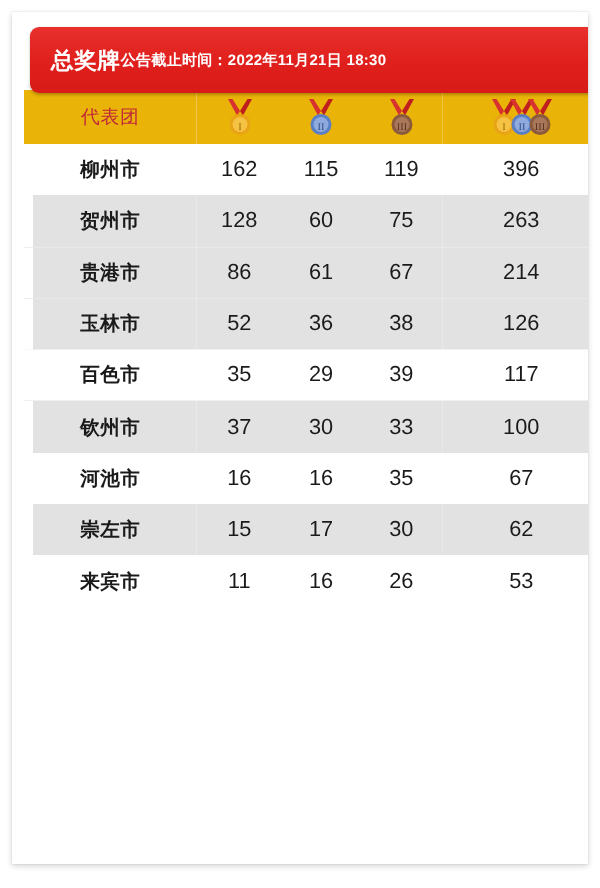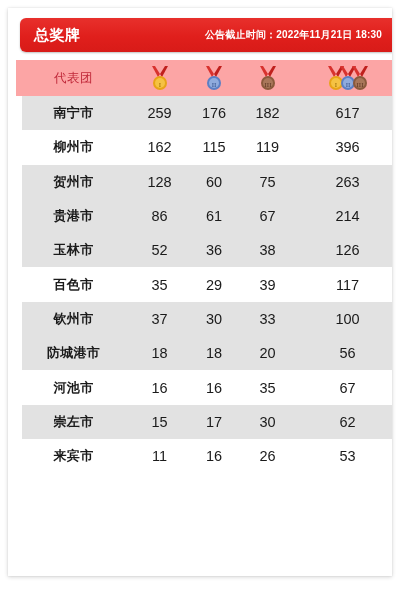--- a/index.html
+++ b/index.html
@@ -27,27 +27,26 @@
     box-sizing: border-box;
     overflow: hidden;
   }
 
   
   .red-header {
     position: absolute;
     left: 12px;
     top: 10px;
     width: 380px;
-    height: 34px;
+    height: 44px;
     background: linear-gradient(180deg, #e8302c 0%, #e01f1c 55%, #d81b18 100%);
     border-radius: 6px 6px 6px 6px;
     box-shadow: 0 1px 2px rgba(0,0,0,0.25);
     display: flex;
     align-items: center;
-    justify-content: space-between;
     box-sizing: border-box;
     padding: 0 18px 0 14px;
     z-index: 5;
   }
   .red-header-title {
     color: #ffffff;
     font-size: 15px;
     font-weight: bold;
     letter-spacing: 0.5px;
     white-space: nowrap;
@@ -77,21 +76,21 @@
   table.medal-table col.c-gold  { width: 57px; }
   table.medal-table col.c-silv  { width: 52px; }
   table.medal-table col.c-bron  { width: 55px; }
   table.medal-table col.c-tot   { width: 105px; }
 
   
   .head-row th {
     height: 36px;
     padding: 0;
     vertical-align: middle;
-    background: #fca5a5;
+    background: #eab308;
     font-weight: normal;
   }
   .head-team {
     color: #c0293a;
     font-size: 12.5px;
     font-weight: bold;
     text-align: center;
     letter-spacing: 0.5px;
   }
   .head-icon-cell { text-align: center; }
@@ -236,27 +235,20 @@
                   <circle cx="11" cy="18" r="5" fill="#a9775a"></circle>
                   <text x="11" y="21.5" font-size="7" text-anchor="middle" fill="#5d3723" font-family="Liberation Serif, serif">III</text>
                 </svg>
               </span>
             </span>
           </th>
         </tr>
       </thead>
 
       <tbody>
-          <tr class="alt">
-            <td class="cell-team">南宁市</td>
-            <td class="cell-num">259</td>
-            <td class="cell-num">176</td>
-            <td class="cell-num">182</td>
-            <td class="cell-num">617</td>
-          </tr>
           <tr>
             <td class="cell-team">柳州市</td>
             <td class="cell-num">162</td>
             <td class="cell-num">115</td>
             <td class="cell-num">119</td>
             <td class="cell-num">396</td>
           </tr>
           <tr class="alt">
             <td class="cell-team">贺州市</td>
             <td class="cell-num">128</td>
@@ -285,27 +277,20 @@
             <td class="cell-num">39</td>
             <td class="cell-num">117</td>
           </tr>
           <tr class="alt">
             <td class="cell-team">钦州市</td>
             <td class="cell-num">37</td>
             <td class="cell-num">30</td>
             <td class="cell-num">33</td>
             <td class="cell-num">100</td>
           </tr>
-          <tr class="alt">
-            <td class="cell-team">防城港市</td>
-            <td class="cell-num">18</td>
-            <td class="cell-num">18</td>
-            <td class="cell-num">20</td>
-            <td class="cell-num">56</td>
-          </tr>
           <tr>
             <td class="cell-team">河池市</td>
             <td class="cell-num">16</td>
             <td class="cell-num">16</td>
             <td class="cell-num">35</td>
             <td class="cell-num">67</td>
           </tr>
           <tr class="alt">
             <td class="cell-team">崇左市</td>
             <td class="cell-num">15</td>

